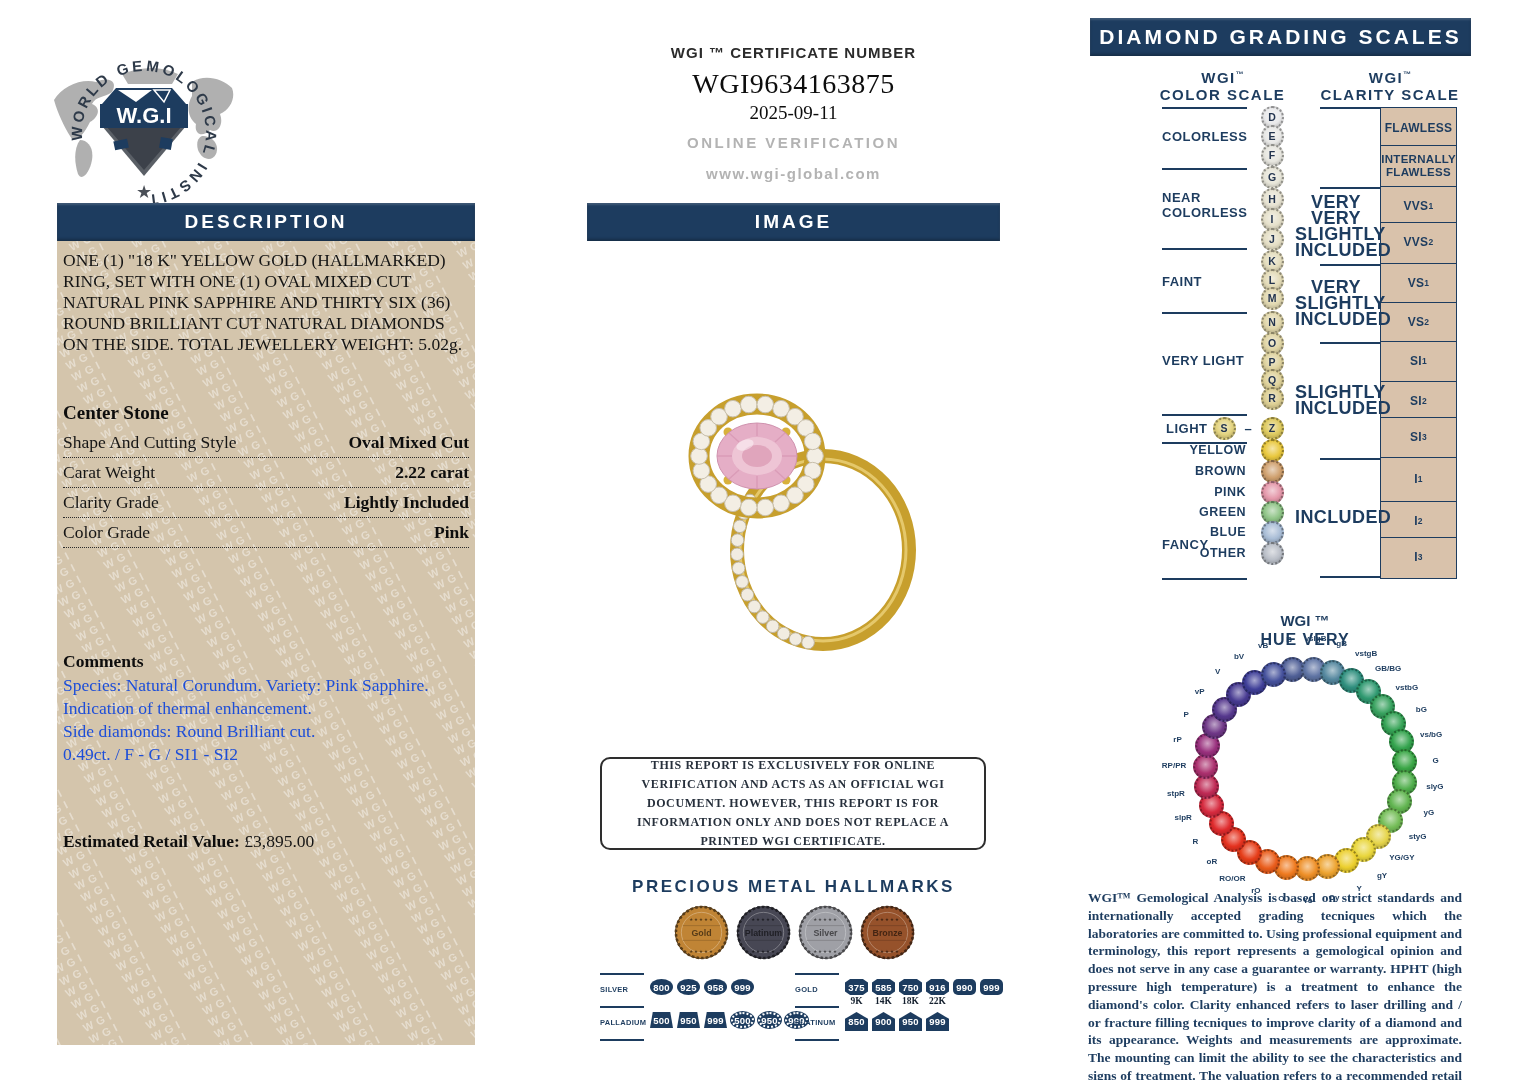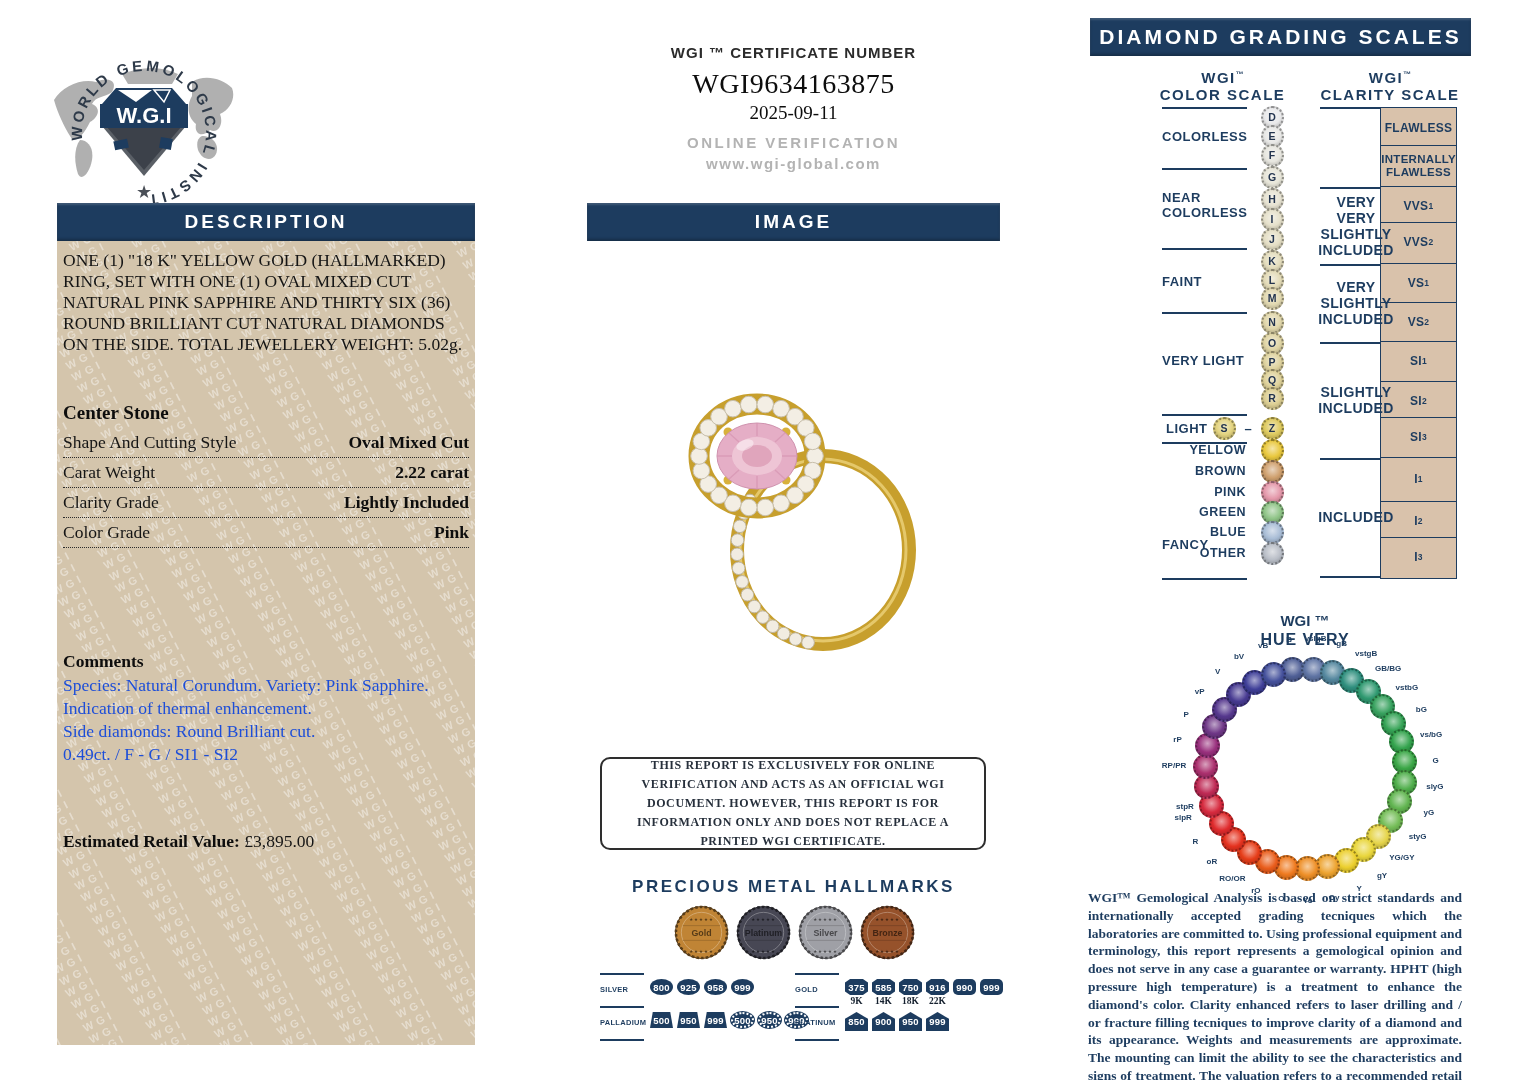--- a/index.html
+++ b/index.html
@@ -40,21 +40,21 @@
 
   
   .cert-label{position:absolute;left:587px;top:44px;width:413px;text-align:center;
     font-size:15px;font-weight:bold;letter-spacing:1px;color:#2b2b2b;}
   .cert-number{position:absolute;left:587px;top:68px;width:413px;text-align:center;
     font-family:"Liberation Serif",serif;font-size:28px;color:#0d0d0d;letter-spacing:.5px;}
   .cert-date{position:absolute;left:587px;top:102px;width:413px;text-align:center;
     font-family:"Liberation Serif",serif;font-size:19px;color:#0d0d0d;}
   .verif1{position:absolute;left:587px;top:134px;width:413px;text-align:center;
     font-size:15px;font-weight:bold;letter-spacing:2.5px;color:#b3b3b3;}
-  .verif2{position:absolute;left:587px;top:155px;width:413px;text-align:center;
+  .verif2{position:absolute;left:587px;top:165px;width:413px;text-align:center;
     font-size:15px;font-weight:bold;letter-spacing:1.5px;color:#b3b3b3;}
   .image-bar{left:587px;top:203px;width:413px;height:38px;font-size:19px;letter-spacing:3px;line-height:38px;}
   .ring{position:absolute;left:645px;top:352px;width:310px;height:310px;}
   .notice-box{position:absolute;left:600px;top:757px;width:386px;height:93px;
     border:2px solid #2e2e2e;border-radius:10px;background:#fff;
     display:flex;align-items:center;justify-content:center;padding:8px 18px;}
   .notice-text{font-family:"Liberation Serif",serif;font-size:12px;font-weight:bold;
     letter-spacing:.6px;line-height:1.6;text-align:center;color:#27303c;}
   .hallmarks-header{position:absolute;left:587px;top:877px;width:413px;text-align:center;
     font-size:17px;font-weight:bold;letter-spacing:2.5px;color:var(--navy);}
@@ -95,21 +95,21 @@
   .fancy-name{position:absolute;transform:translateY(-50%);text-align:right;width:84px;
     font-size:12.5px;font-weight:bold;color:var(--navy);letter-spacing:.5px;}
   .stone{position:absolute;border-radius:50%;display:flex;align-items:center;justify-content:center;}
   .stone span{font-size:10.5px;font-weight:bold;color:#23344e;line-height:1;}
   .range-dash{position:absolute;font-size:13px;font-weight:bold;color:var(--navy);transform:translate(-50%,-50%);}
   .cl-box{position:absolute;left:85px;width:77px;background:var(--boxtan);
     border:1.5px solid var(--navy);display:flex;align-items:center;justify-content:center;
     text-align:center;font-size:12px;font-weight:bold;color:var(--navy);letter-spacing:.3px;line-height:13px;padding:20px;}
   .cl-box sub{font-size:8.5px;}
   .cl-label{position:absolute;transform:translateY(-50%);width:82px;text-align:center;
-    font-size:14px;font-weight:bold;color:var(--navy);letter-spacing:.4px;line-height:16px;margin-left:20px;}
+    font-size:18px;font-weight:bold;color:var(--navy);letter-spacing:.4px;line-height:16px;}
   .hue-wheel{position:absolute;left:1150px;top:603px;width:310px;height:285px;}
   .hw-title{position:absolute;left:0;top:8px;width:310px;text-align:center;color:var(--navy);
     font-weight:bold;font-size:15px;line-height:19px;}
   .hw-title .l2{font-size:16px;letter-spacing:1px;}
   .hw-label{position:absolute;transform:translate(-50%,-50%);font-size:8px;font-weight:bold;
     color:var(--navy);white-space:nowrap;}
   .footer-text{position:absolute;left:1088px;top:889px;width:374px;
     font-family:"Liberation Serif",serif;font-weight:bold;font-size:13.5px;line-height:17.8px;
     color:var(--navy);text-align:justify;}
 </style>
@@ -587,21 +587,21 @@
       <div class="hw-label" style="left: 105.858px; top: 287.433px;">rO</div>
       <div class="stone" style="left: 87.0952px; top: 236.748px; width: 25px; height: 25px; background: radial-gradient(circle at 50% 40%, rgb(244, 168, 152) 0%, rgb(230, 61, 25) 55%, rgb(166, 44, 18) 100%); border: 2px dotted rgb(143, 38, 16);"></div>
       <div class="hw-label" style="left: 82.4197px; top: 275.056px;">RO/OR</div>
       <div class="stone" style="left: 71.4716px; top: 223.891px; width: 25px; height: 25px; background: radial-gradient(circle at 50% 40%, rgb(243, 163, 154) 0%, rgb(229, 50, 31) 55%, rgb(165, 36, 22) 100%); border: 2px dotted rgb(142, 31, 19);"></div>
       <div class="hw-label" style="left: 61.9527px; top: 258.213px;">oR</div>
       <div class="stone" style="left: 58.7558px; top: 208.153px; width: 25px; height: 25px; background: radial-gradient(circle at 50% 40%, rgb(241, 159, 160) 0%, rgb(223, 42, 44) 55%, rgb(161, 30, 32) 100%); border: 2px dotted rgb(138, 26, 27);"></div>
       <div class="hw-label" style="left: 45.2951px; top: 237.595px;">R</div>
       <div class="stone" style="left: 49.4686px; top: 190.176px; width: 25px; height: 25px; background: radial-gradient(circle at 50% 40%, rgb(237, 159, 168) 0%, rgb(214, 42, 62) 55%, rgb(154, 30, 45) 100%); border: 2px dotted rgb(133, 26, 38);"></div>
       <div class="hw-label" style="left: 33.1288px; top: 214.046px;">slpR</div>
       <div class="stone" style="left: 43.99px; top: 170.698px; width: 25px; height: 25px; background: radial-gradient(circle at 50% 40%, rgb(226, 159, 179) 0%, rgb(191, 42, 85) 55%, rgb(138, 30, 61) 100%); border: 2px dotted rgb(118, 26, 53);"></div>
-      <div class="hw-label" style="left: 25.9519px; top: 203px; margin-left: 9px;">stpR</div>
+      <div class="hw-label" style="left: 25.9519px; top: 190px;">stpR</div>
       <div class="stone" style="left: 42.5445px; top: 150.516px; width: 25px; height: 25px; background: radial-gradient(circle at 50% 40%, rgb(217, 162, 190) 0%, rgb(171, 48, 110) 55%, rgb(123, 35, 79) 100%); border: 2px dotted rgb(106, 30, 68);"></div>
       <div class="hw-label" style="left: 24.0583px; top: 162.092px;">RP/PR</div>
       <div class="stone" style="left: 45.1912px; top: 130.457px; width: 25px; height: 25px; background: radial-gradient(circle at 50% 40%, rgb(209, 162, 197) 0%, rgb(153, 48, 125) 55%, rgb(110, 35, 90) 100%); border: 2px dotted rgb(95, 30, 78);"></div>
       <div class="hw-label" style="left: 27.5255px; top: 135.813px;">rP</div>
       <div class="stone" style="left: 51.8217px; top: 111.34px; width: 25px; height: 25px; background: radial-gradient(circle at 50% 40%, rgb(190, 165, 201) 0%, rgb(111, 55, 135) 55%, rgb(80, 40, 97) 100%); border: 2px dotted rgb(69, 34, 84);"></div>
       <div class="hw-label" style="left: 36.2114px; top: 110.771px;">P</div>
       <div class="stone" style="left: 62.1646px; top: 93.9499px; width: 25px; height: 25px; background: radial-gradient(circle at 50% 40%, rgb(179, 165, 204) 0%, rgb(86, 56, 142) 55%, rgb(62, 40, 102) 100%); border: 2px dotted rgb(53, 35, 88);"></div>
       <div class="hw-label" style="left: 49.7606px; top: 87.9893px;">vP</div>
       <div class="stone" style="left: 75.7964px; top: 78.9974px; width: 25px; height: 25px; background: radial-gradient(circle at 50% 40%, rgb(172, 166, 206) 0%, rgb(71, 58, 145) 55%, rgb(51, 42, 104) 100%); border: 2px dotted rgb(44, 36, 90);"></div>
       <div class="hw-label" style="left: 67.6183px; top: 68.4017px;">V</div>

